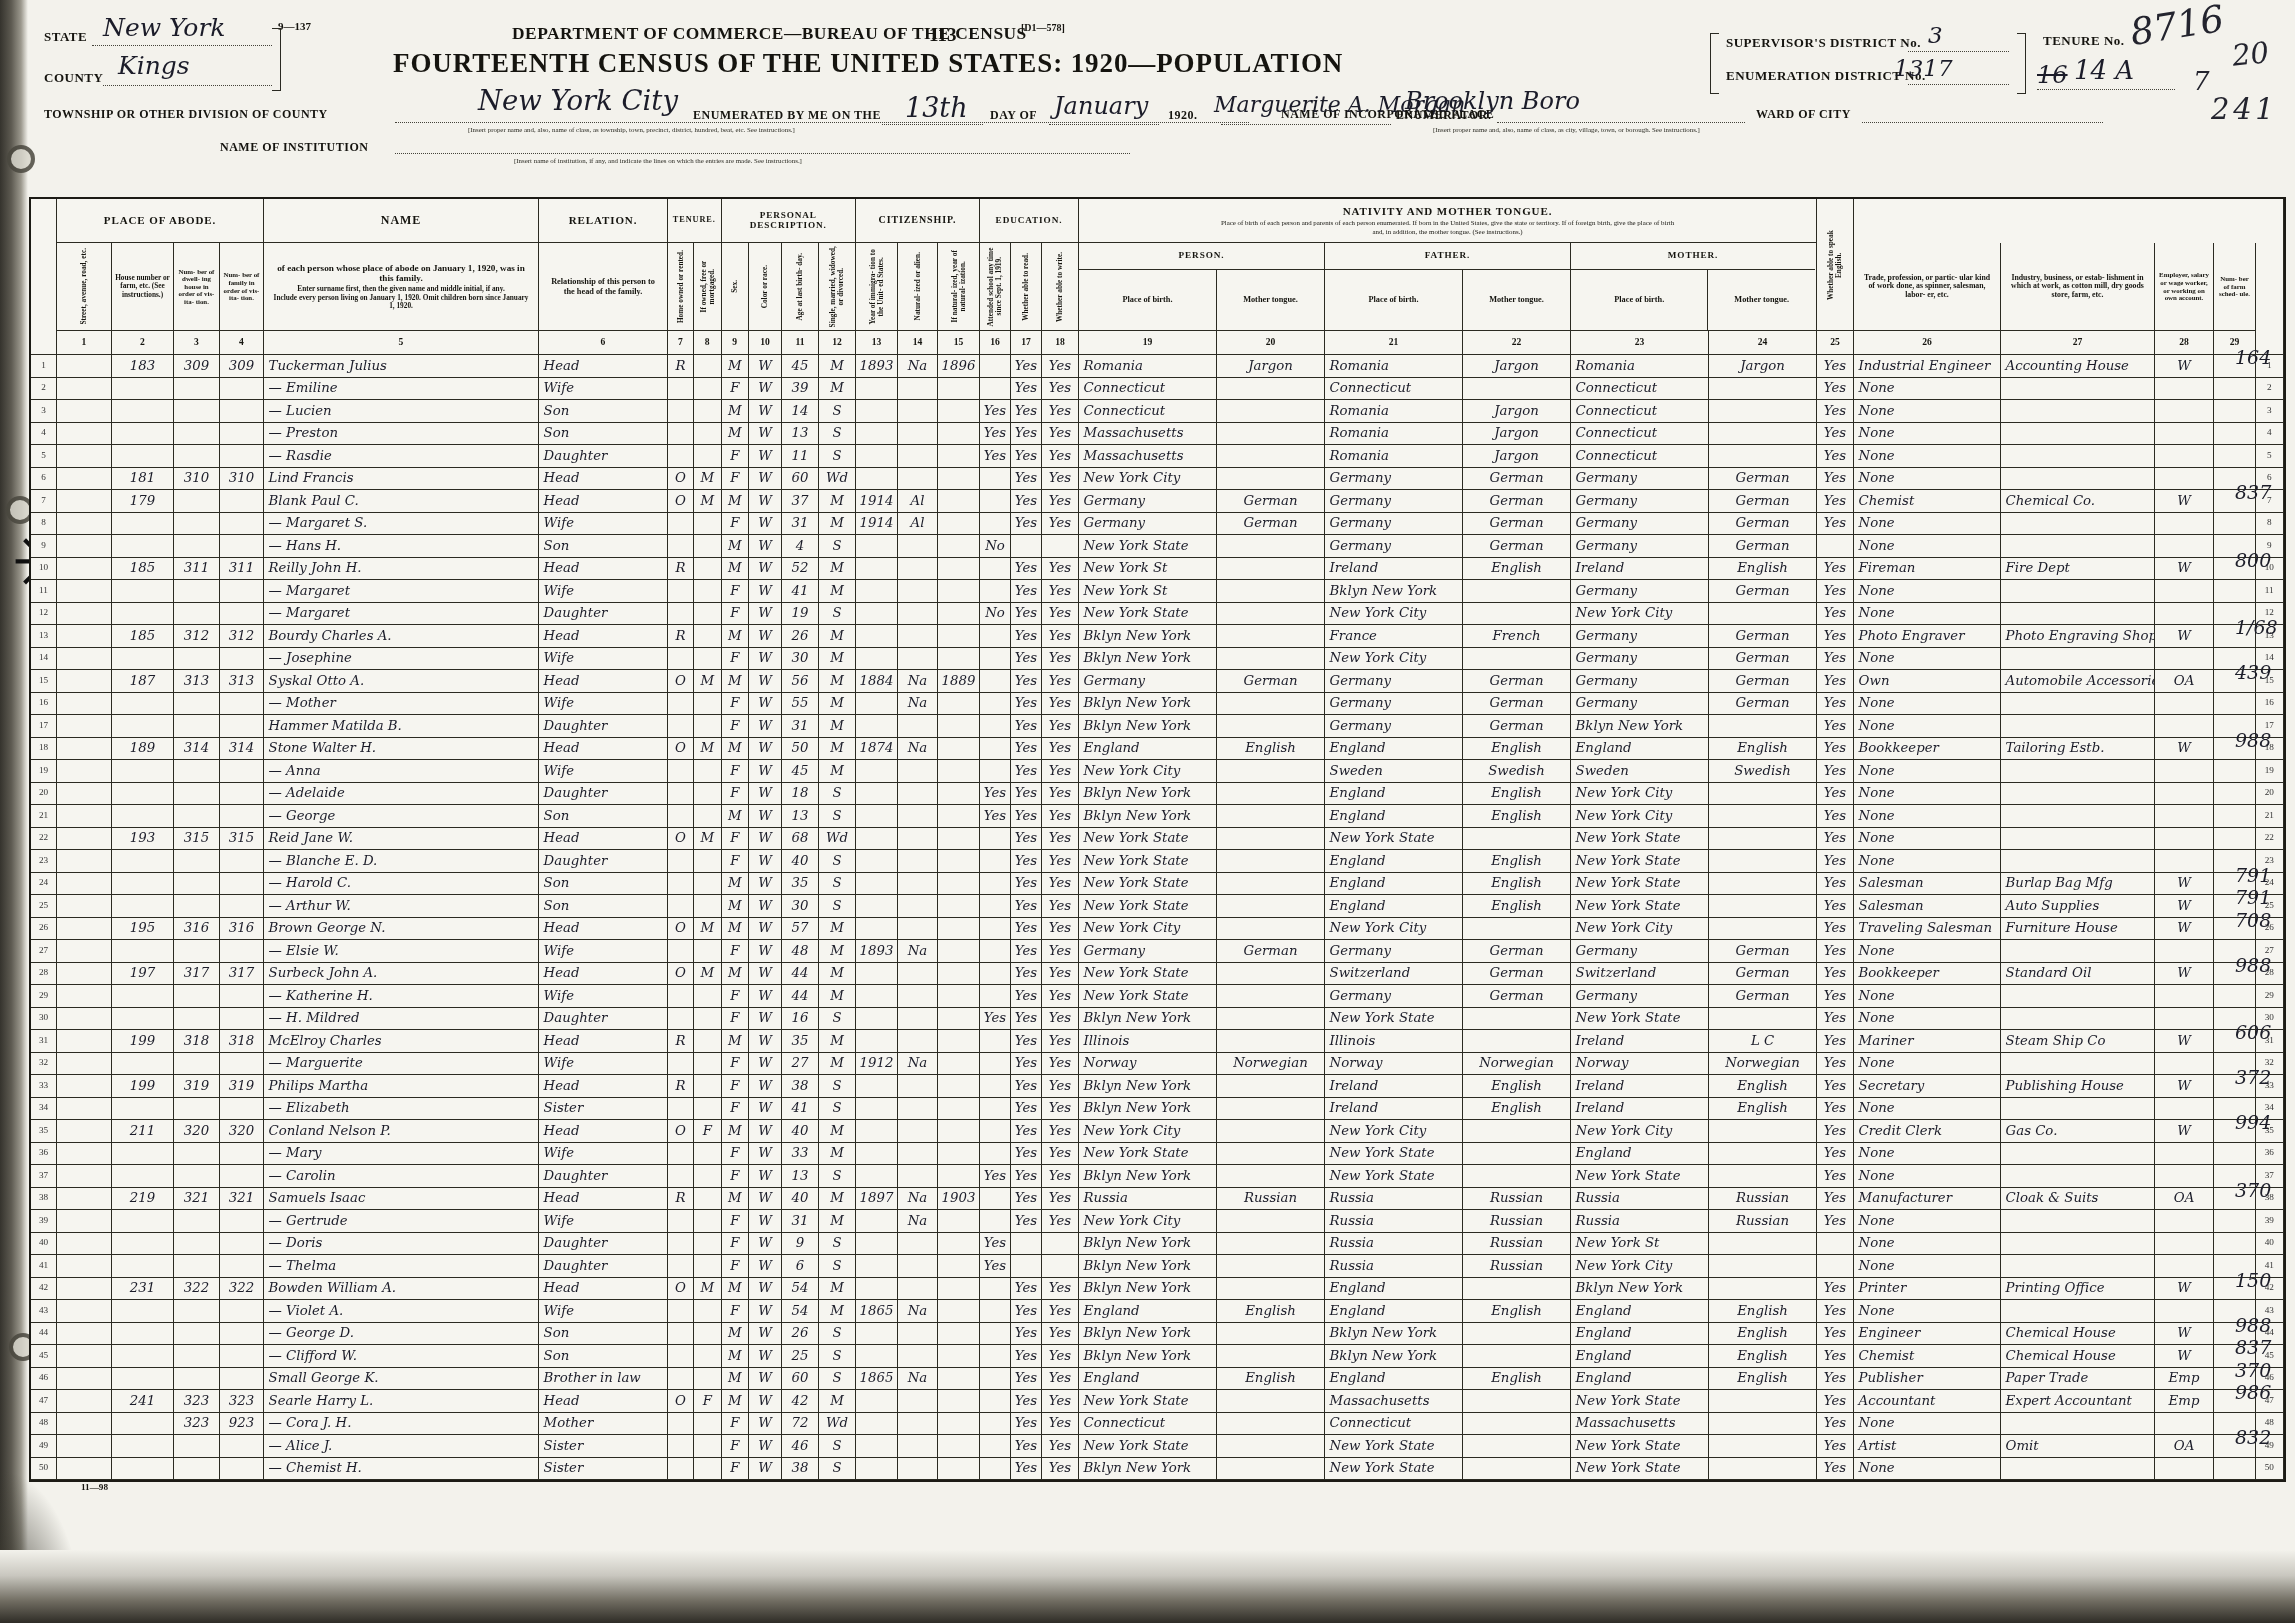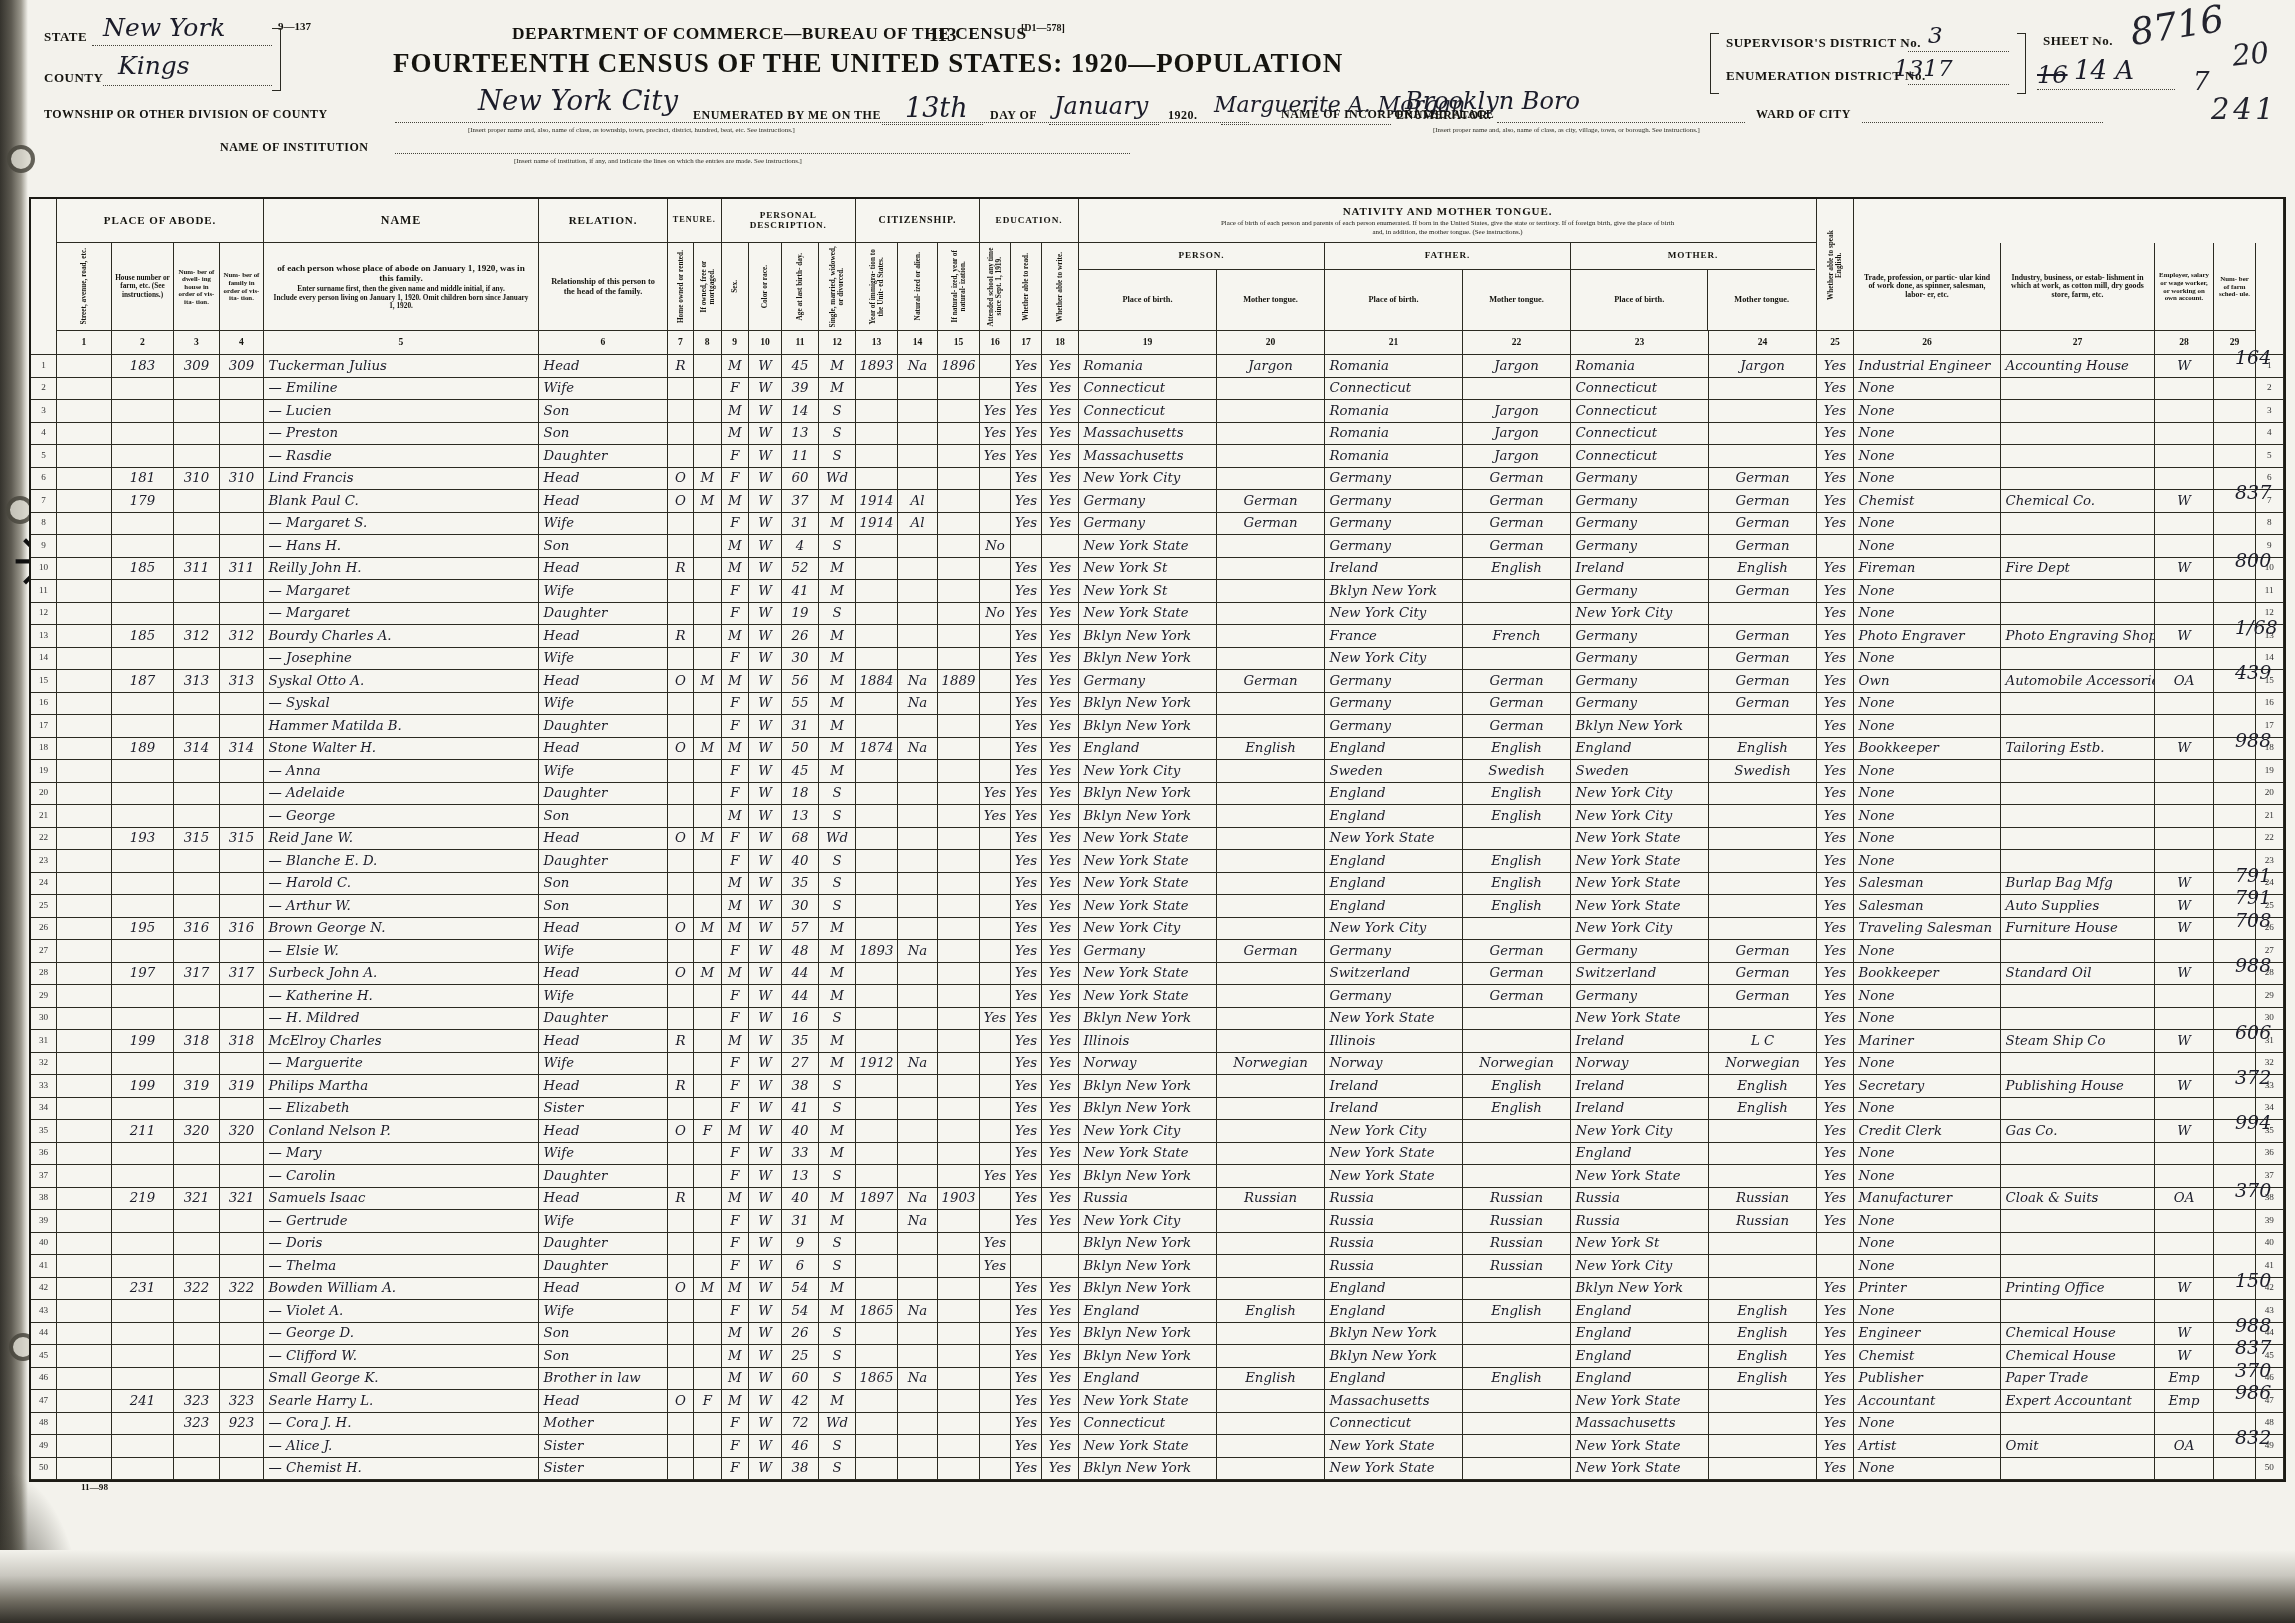--- a/index.html
+++ b/index.html
@@ -115,21 +115,21 @@
 <div class="abs plabel" style="left:1396px;top:108px;font-size:12px;">ENUMERATOR.</div>
 
 <div class="abs brk-l" style="left:1710px;top:33px;height:59px;"></div>
 <div class="abs plabel" style="left:1726px;top:35px;">SUPERVISOR'S DISTRICT No.</div>
 <div class="abs dotline" style="left:1908px;top:50px;width:101px;"></div>
 <div class="abs hwx" style="left:1928px;top:22px;font-size:23px;">3</div>
 <div class="abs plabel" style="left:1726px;top:68px;">ENUMERATION DISTRICT No.</div>
 <div class="abs dotline" style="left:1908px;top:83px;width:101px;"></div>
 <div class="abs hwx" style="left:1894px;top:55px;font-size:23px;">1317</div>
 <div class="abs brk-r" style="left:2017px;top:33px;height:59px;"></div>
-<div class="abs plabel" style="left:2043px;top:33px;">SHEET No.</div>
+<div class="abs plabel" style="left:2043px;top:33px;">TENURE No.</div>
 <div class="abs dotline" style="left:2037px;top:88px;width:138px;"></div>
 <div class="abs hwx" style="left:2037px;top:61px;font-size:24px;text-decoration:line-through;">16</div>
 <div class="abs hwx" style="left:2074px;top:55px;font-size:26px;">14 A</div>
 
 <div class="abs scrib" style="left:2130px;top:3.7px;font-size:37px;transform:rotate(-9deg);">8716</div>
 <div class="abs scrib" style="left:2232px;top:37px;font-size:29px;transform:rotate(-6deg);">20</div>
 <div class="abs scrib" style="left:2193px;top:66px;font-size:26px;">7</div>
 <div class="abs scrib" style="left:2211px;top:92px;font-size:29px;letter-spacing:3.7px;">241</div>
 
 <div class="abs" style="left:81px;top:1482px;font-size:9.2px;font-weight:bold;">11—98</div>
@@ -740,21 +740,21 @@
     <div class="cell hwcell hb la" style="grid-area: 18 / 27;">Own</div>
     <div class="cell hwcell hb la" style="grid-area: 18 / 28;">Automobile Accessories</div>
     <div class="cell hwcell hb" style="grid-area: 18 / 29;">OA</div>
     <div class="cell hwcell hb hr" style="grid-area: 18 / 30;"></div>
     <div class="cell lineno hb" style="grid-area: 18 / 31;">15</div>
     <div class="cell lineno" style="grid-area: 19 / 1;">16</div>
     <div class="cell hwcell hr" style="grid-area: 19 / 2;"></div>
     <div class="cell hwcell" style="grid-area: 19 / 3;"></div>
     <div class="cell hwcell" style="grid-area: 19 / 4;"></div>
     <div class="cell hwcell hr" style="grid-area: 19 / 5;"></div>
-    <div class="cell hwcell la hr" style="grid-area: 19 / 6;">— Syskal</div>
+    <div class="cell hwcell la hr" style="grid-area: 19 / 6;">— Mother</div>
     <div class="cell hwcell la hr" style="grid-area: 19 / 7;">Wife</div>
     <div class="cell hwcell" style="grid-area: 19 / 8;"></div>
     <div class="cell hwcell hr" style="grid-area: 19 / 9;"></div>
     <div class="cell hwcell" style="grid-area: 19 / 10;">F</div>
     <div class="cell hwcell" style="grid-area: 19 / 11;">W</div>
     <div class="cell hwcell" style="grid-area: 19 / 12;">55</div>
     <div class="cell hwcell hr" style="grid-area: 19 / 13;">M</div>
     <div class="cell hwcell" style="grid-area: 19 / 14;"></div>
     <div class="cell hwcell" style="grid-area: 19 / 15;">Na</div>
     <div class="cell hwcell hr" style="grid-area: 19 / 16;"></div>

